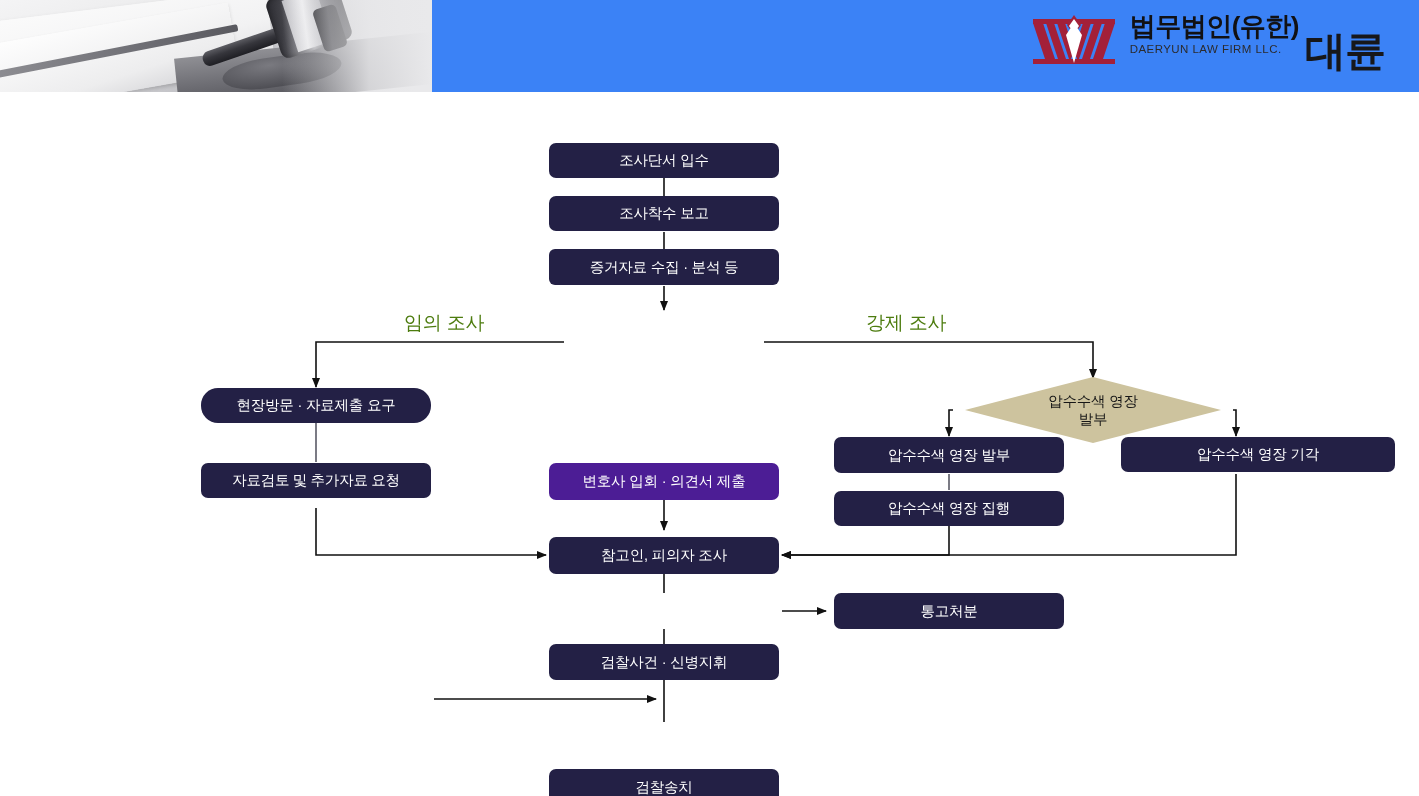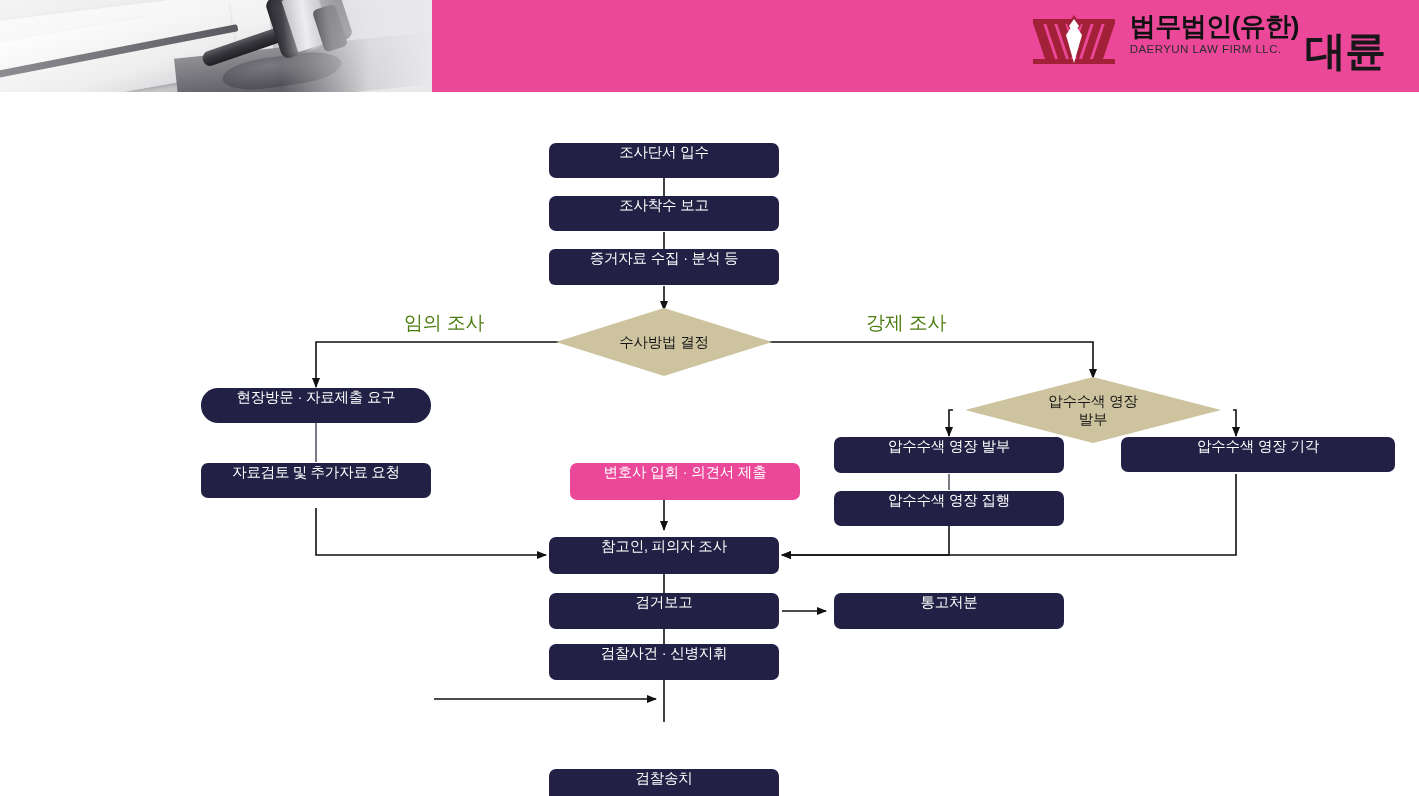--- a/index.html
+++ b/index.html
@@ -20,21 +20,21 @@
     overflow: hidden;
   }
 
   
   .header-band {
     position: absolute;
     left: 0;
     top: 0;
     width: 1419px;
     height: 92px;
-    background: #ec4899;
+    background: #3b82f6;
   }
   .header-photo {
     position: absolute;
     left: 0;
     top: 0;
     width: 432px;
     height: 92px;
     overflow: hidden;
     background: #d9d9dc;
   }
@@ -174,32 +174,32 @@
     position: absolute;
     left: 0; top: 0;
     width: 1419px; height: 704px;
     pointer-events: none;
   }
 
   .node {
     position: absolute;
     box-sizing: border-box;
     display: flex;
-    align-items: flex-start;
+    align-items: center;
     justify-content: center;
     text-align: center;
     border-radius: 7px;
     color: #ffffff;
     font-size: 14.5px;
     letter-spacing: -0.2px;
     line-height: 1.25;
     white-space: nowrap;
   }
   .node.navy { background: #232045; }
-  .node.red  { background: #ec4899; margin-left: 21px; }
+  .node.red  { background: #4c1d95; }
 
   .diamond {
     position: absolute;
     display: flex;
     align-items: center;
     justify-content: center;
     text-align: center;
     color: #161616;
     font-size: 14.5px;
     line-height: 1.25;
@@ -319,24 +319,20 @@
     </div>
 
     <div class="node navy" style="left:549px; top:104px; width:230px; height:35px;">
       <span>조사착수 보고</span>
     </div>
 
     <div class="node navy" style="left:549px; top:157px; width:230px; height:36px;border-radius:6px;">
       <span>증거자료 수집 · 분석 등</span>
     </div>
 
-    <div class="diamond" style="left:556px; top:216px; width:216px; height:68px;">
-      <div class="dshape"></div>
-      <span class="dlabel">수사방법 결정</span>
-    </div>
 
     <div class="branch-label" style="left:404px; top:218px;">
       <span>임의 조사</span>
     </div>
 
     <div class="branch-label" style="left:866px; top:218px;">
       <span>강제 조사</span>
     </div>
 
     <div class="node navy" style="left:201px; top:296px; width:230px; height:35px;border-radius:17px;">
@@ -368,23 +364,20 @@
     </div>
 
     <div class="node red" style="left:549px; top:371px; width:230px; height:37px;">
       <span>변호사 입회 · 의견서 제출</span>
     </div>
 
     <div class="node navy" style="left:549px; top:445px; width:230px; height:37px;">
       <span>참고인, 피의자 조사</span>
     </div>
 
-    <div class="node navy" style="left:549px; top:501px; width:230px; height:36px;">
-      <span>검거보고</span>
-    </div>
 
     <div class="node navy" style="left:834px; top:501px; width:230px; height:36px;">
       <span>통고처분</span>
     </div>
 
     <div class="node navy" style="left:549px; top:552px; width:230px; height:36px;">
       <span>검찰사건 ·  신병지휘</span>
     </div>
 
 

